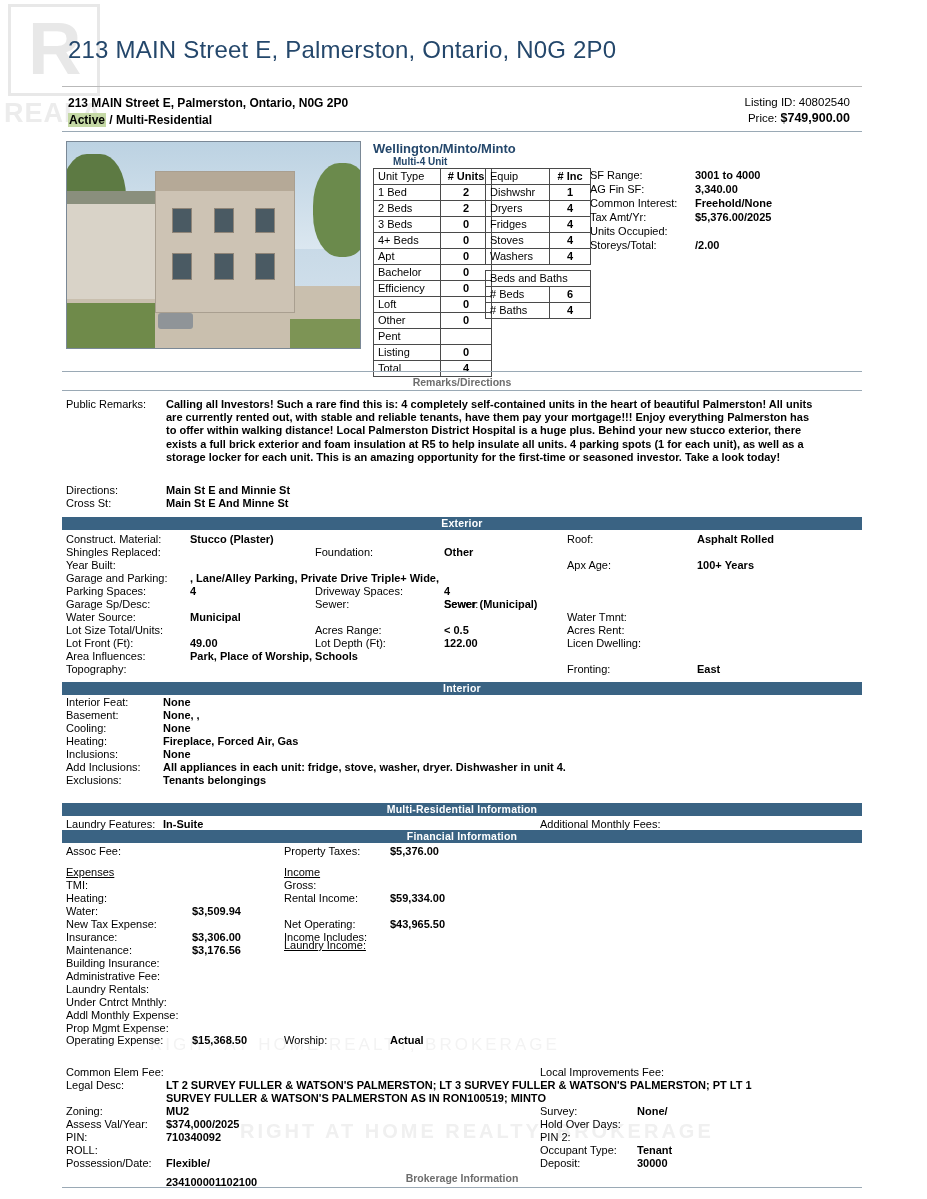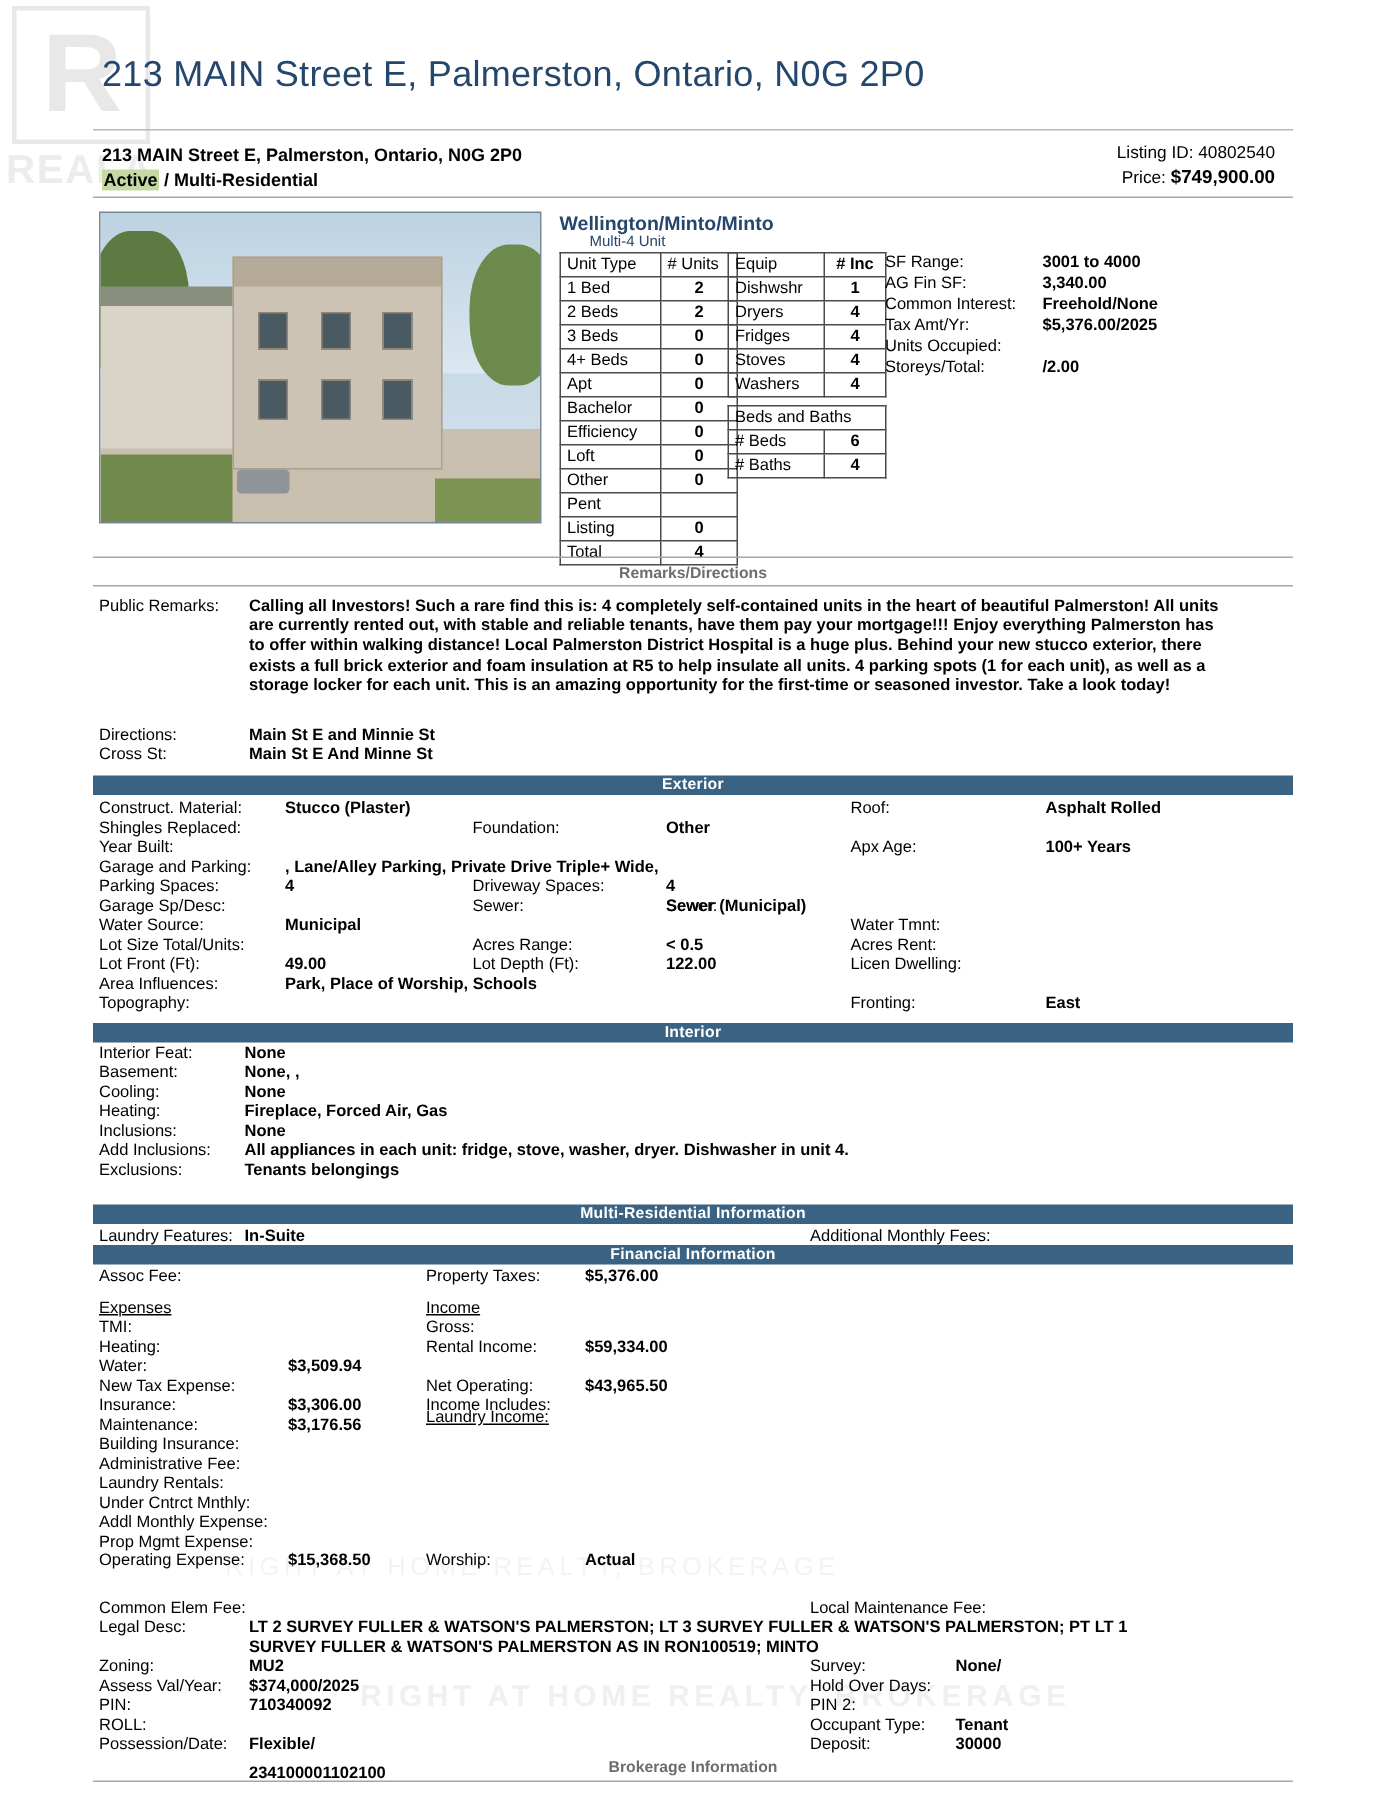--- a/index.html
+++ b/index.html
@@ -192,21 +192,21 @@
     top: 141px;
     font-size: 13px;
     font-weight: bold;
     color: #24476b;
   }
   .subtype {
     position: absolute;
     left: 373px;
     top: 156px;
     font-size: 10px;
-    font-weight: normal;
+    font-weight: bold;
     color: #24476b;
     padding-left: 20px;
   }
 
   
   table.grid {
     border-collapse: collapse;
     font-size: 11px;
   }
   table.grid td {
@@ -217,21 +217,21 @@
     white-space: nowrap;
   }
   .units-table {
     position: absolute;
     left: 373px;
     top: 168px;
   }
   .units-table td.lbl { width: 58px; }
   .units-table td.val { width: 42px; text-align: center; font-weight: bold; }
   .units-table td.hdr { font-weight: normal; text-align: left; }
-  .units-table td.hdrc { font-weight: normal; text-align: left; }
+  .units-table td.hdrc { font-weight: bold; text-align: center; }
 
   .equip-table {
     position: absolute;
     left: 485px;
     top: 168px;
   }
   .equip-table td.lbl { width: 55px; }
   .equip-table td.val { width: 32px; text-align: center; font-weight: bold; }
   .equip-table td.hdrc { text-align: center; }
 
@@ -612,21 +612,21 @@
   <div class="lv b" style="left:390px; top:918px;">$43,965.50</div>
   <div class="lv" style="left:284px; top:931px;">Income Includes:</div>
   <div class="lv b" style="left:390px; top:931px;"></div>
 
   <div class="lv" style="left:284px; top:1034px;">Worship:</div>
   <div class="lv b" style="left:390px; top:1034px;">Actual</div>
 
 
   <div class="lv" style="left:66px; top:1066px;">Common Elem Fee:</div>
   <div class="lv b" style="left:192px; top:1066px;"></div>
-  <div class="lv" style="left:540px; top:1066px;">Local Maintenance Fee:</div>
+  <div class="lv" style="left:540px; top:1066px;">Local Improvements Fee:</div>
   <div class="lv b" style="left:680px; top:1066px;"></div>
 
   <div class="lv" style="left:66px; top:1079px;">Legal Desc:</div>
   <div class="lv b" style="left:166px; top:1079px;">LT 2 SURVEY FULLER &amp; WATSON'S PALMERSTON; LT 3 SURVEY FULLER &amp; WATSON'S PALMERSTON; PT LT 1</div>
   <div class="lv b" style="left:166px; top:1092px;">SURVEY FULLER &amp; WATSON'S PALMERSTON AS IN RON100519; MINTO</div>
 
   <div class="lv" style="left:66px; top:1105px;">Zoning:</div>
   <div class="lv b" style="left:166px; top:1105px;">MU2</div>
   <div class="lv" style="left:540px; top:1105px;">Survey:</div>
   <div class="lv b" style="left:637px; top:1105px;">None/</div>

